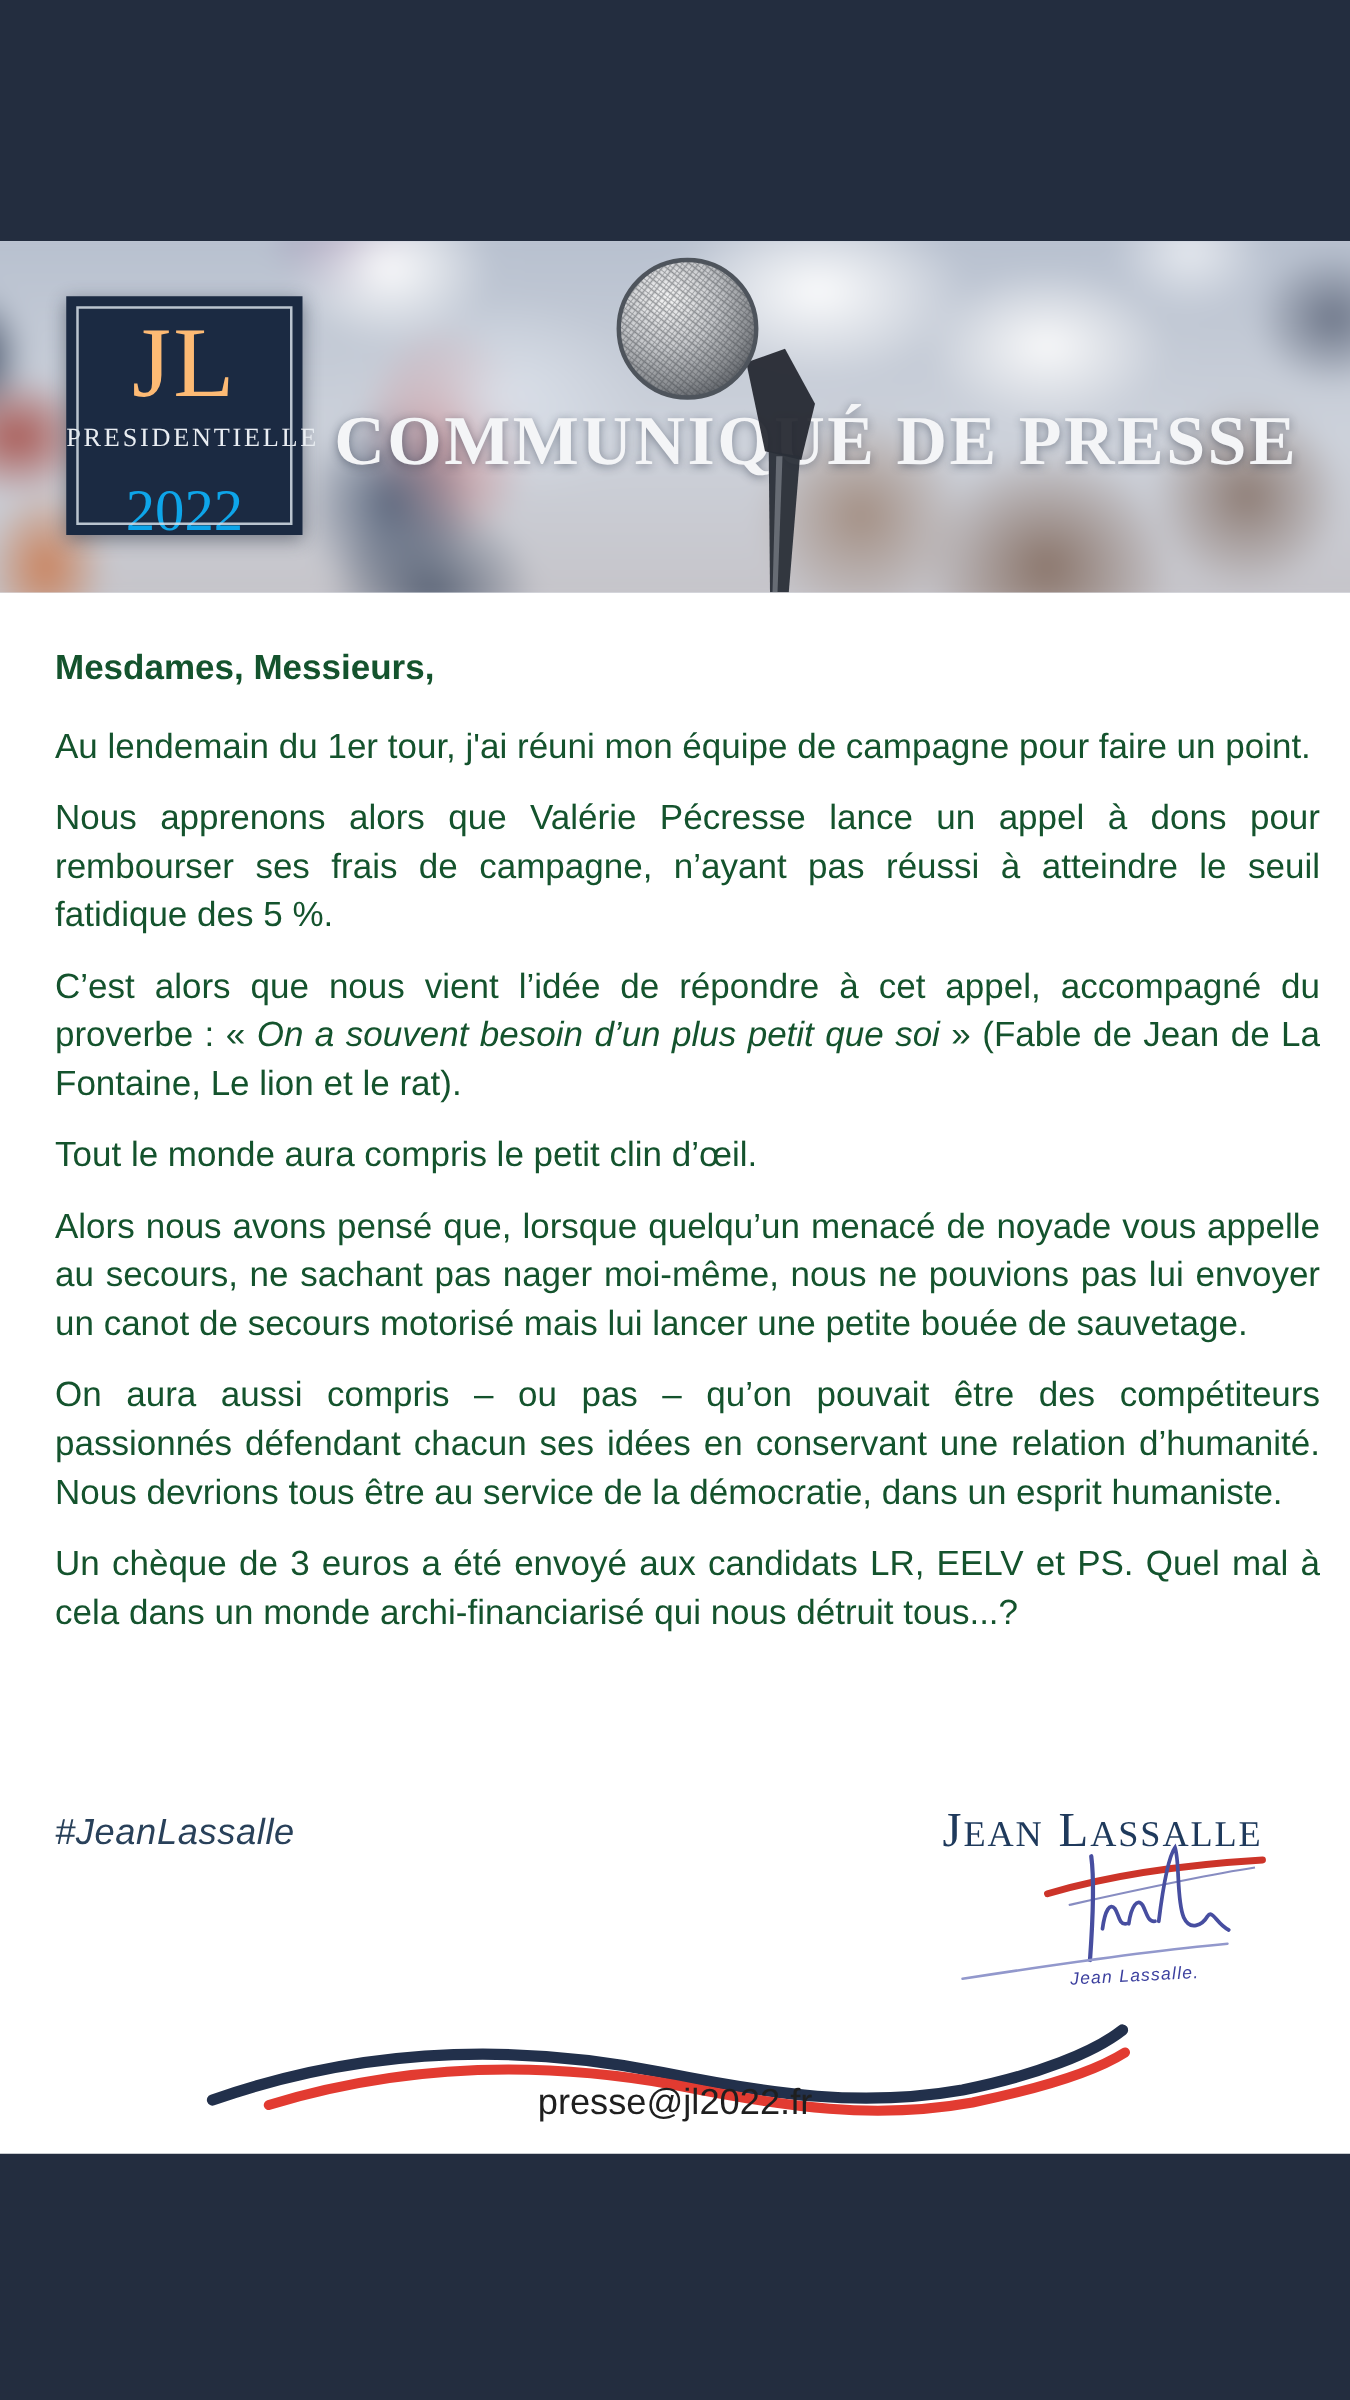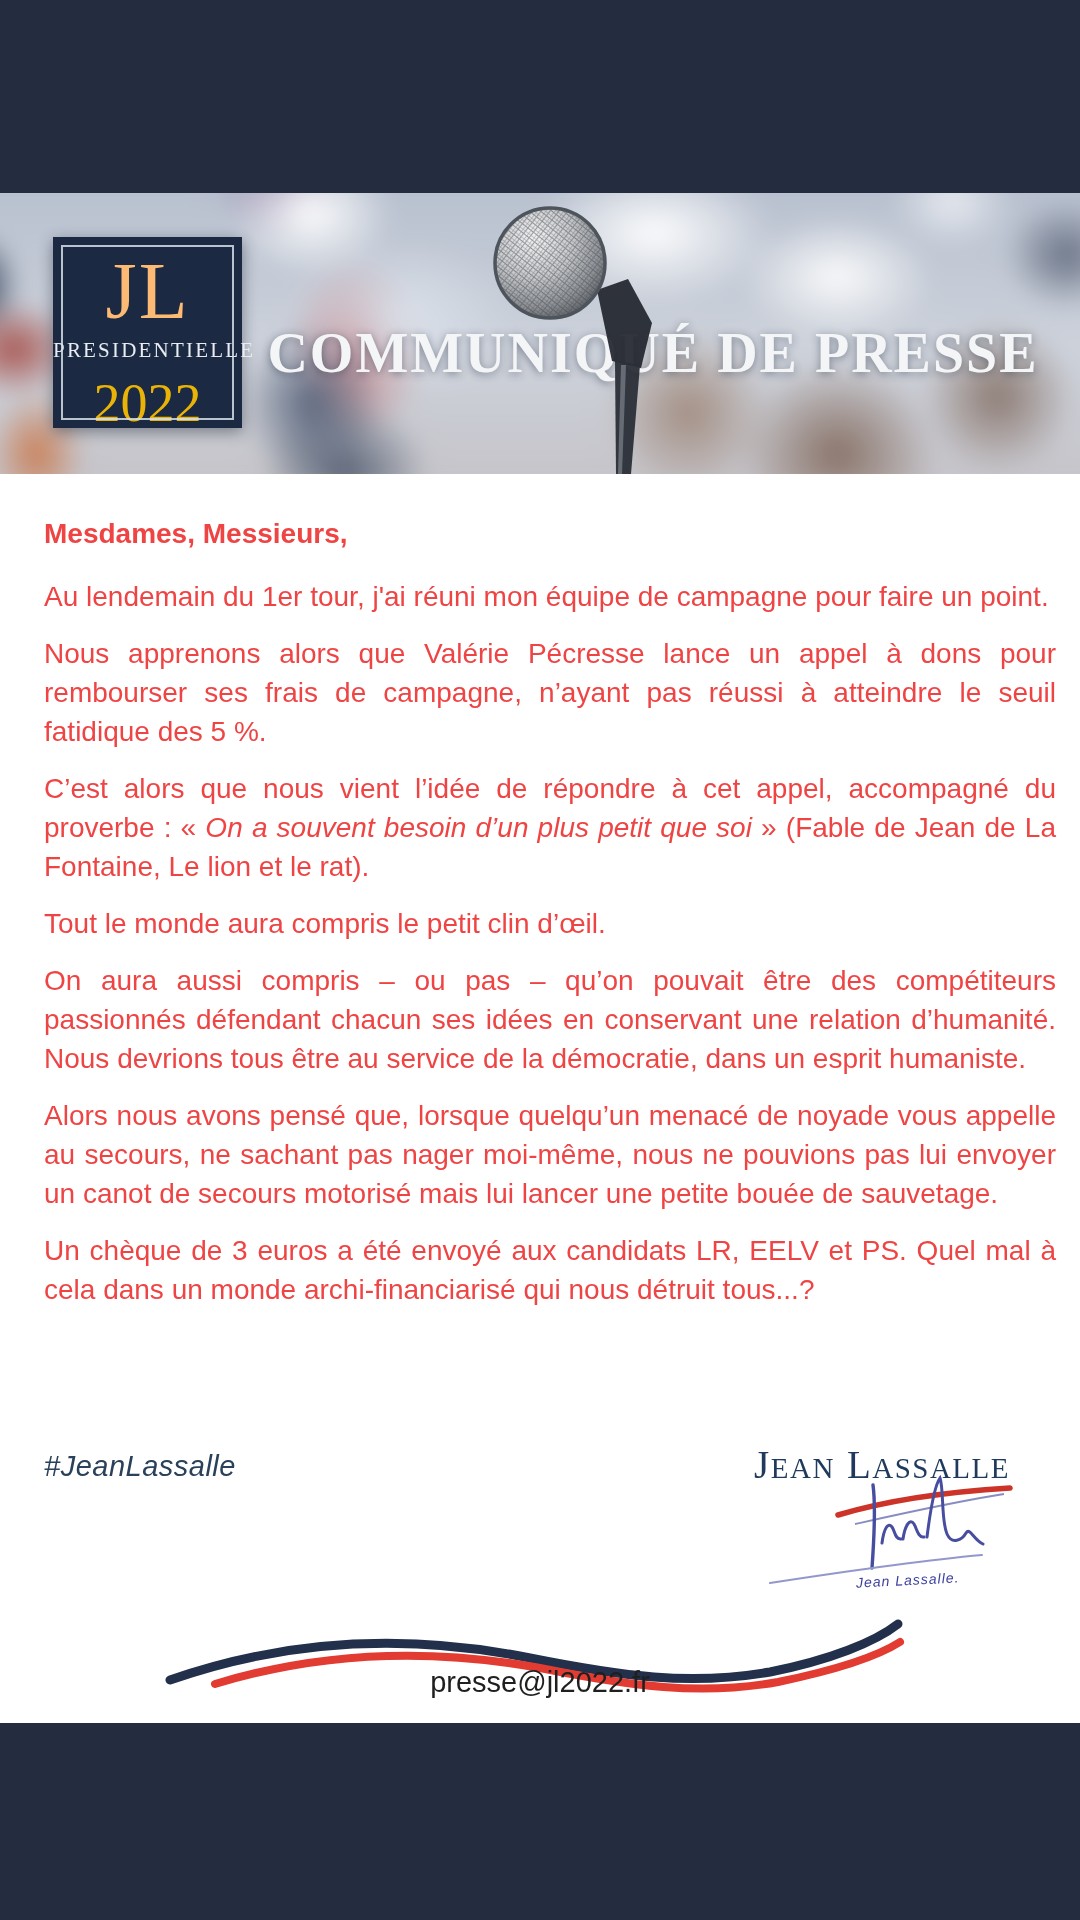--- a/index.html
+++ b/index.html
@@ -36,24 +36,24 @@
   .mic{position:absolute;left:0;top:0;pointer-events:none;}
 
   
   .logo{position:absolute;left:53px;top:44px;width:189px;height:191px;background:#1b2a42;
         box-shadow:0 4px 14px rgba(20,28,45,.45);text-align:center;}
   .logo-border{position:absolute;inset:8px;border:2px solid rgba(214,223,232,.85);pointer-events:none;}
   .logo-monogram{margin-top:16px;font-family:"Liberation Serif",serif;font-size:80px;line-height:76px;
         color:#fdba74;letter-spacing:2px;}
   .logo-sub{margin-top:9px;font-family:"Liberation Serif",serif;font-size:21px;letter-spacing:2.2px;
         color:#e9edf2;}
-  .logo-year{margin-top:9px;font-family:"Liberation Serif",serif;font-size:54px;color:#eab308;}
+  .logo-year{margin-top:19px;font-family:"Liberation Serif",serif;font-size:47px;color:#0ea5e9;}
 
   
-  .content{position:absolute;left:0;right:0;top:474px;padding:40px 24px 0 44px;color:#ef4444;}
+  .content{position:absolute;left:0;right:0;top:474px;padding:40px 24px 0 44px;color:#14532d;}
   .content p{margin:0 0 18px 0;font-size:28px;line-height:39px;text-align:justify;}
   .salutation{font-weight:bold;margin-bottom:24px !important;}
   .quote-italic{font-style:italic;}
 
   
   .hashtag{position:absolute;left:44px;top:1450px;font-size:29px;font-weight:normal;font-style:italic;
         color:#29415a;letter-spacing:.5px;}
   .sig-name{position:absolute;right:70px;top:1442px;font-family:"Liberation Serif",serif;
         color:#1f3a5c;white-space:nowrap;}
   .sig-name .cap{font-size:39px;letter-spacing:1.5px;}
@@ -107,22 +107,22 @@
       <div class="logo-year">2022</div>
     </div>
   </header>
 
   <main class="content">
     <p class="salutation">Mesdames, Messieurs,</p>
     <p>Au lendemain du 1er tour, j'ai réuni mon équipe de campagne pour faire un point.</p>
     <p>Nous apprenons alors que Valérie Pécresse lance un appel à dons pour rembourser ses frais de campagne, n’ayant pas réussi à atteindre le seuil fatidique des 5 %.</p>
     <p><span>C’est alors que nous vient l’idée de répondre à cet appel, accompagné du proverbe : « </span><span class="quote-italic">On a souvent besoin d’un plus petit que soi</span><span> » (Fable de Jean de La Fontaine, Le lion et le rat).</span></p>
     <p>Tout le monde aura compris le petit clin d’œil.</p>
+    <p>Alors nous avons pensé que, lorsque quelqu’un menacé de noyade vous appelle au secours, ne sachant pas nager moi-même, nous ne pouvions pas lui envoyer un canot de secours motorisé mais lui lancer une petite bouée de sauvetage.</p>
     <p>On aura aussi compris – ou pas – qu’on pouvait être des compétiteurs passionnés défendant chacun ses idées en conservant une relation d’humanité. Nous devrions tous être au service de la démocratie, dans un esprit humaniste.</p>
-    <p>Alors nous avons pensé que, lorsque quelqu’un menacé de noyade vous appelle au secours, ne sachant pas nager moi-même, nous ne pouvions pas lui envoyer un canot de secours motorisé mais lui lancer une petite bouée de sauvetage.</p>
     <p>Un chèque de 3 euros a été envoyé aux candidats LR, EELV et PS. Quel mal à cela dans un monde archi-financiarisé qui nous détruit tous...?</p>
   </main>
 
   <div class="hashtag">#JeanLassalle</div>
 
   <div class="sig-name"><span class="cap">J</span><span class="sc">EAN</span><span class="gap"></span><span class="cap">L</span><span class="sc">ASSALLE</span></div>
 
   <svg class="sig-scribble" width="300" height="160" viewBox="0 0 300 160">
     <path d="M78 70 C135 53, 200 46, 250 43" fill="none" stroke="#cc3429" stroke-width="5.5" stroke-linecap="round"></path>
     <path d="M95 79 C140 69, 198 56, 244 49" fill="none" stroke="#474ea0" stroke-width="1.8" opacity="0.65" fill-rule="evenodd"></path>

